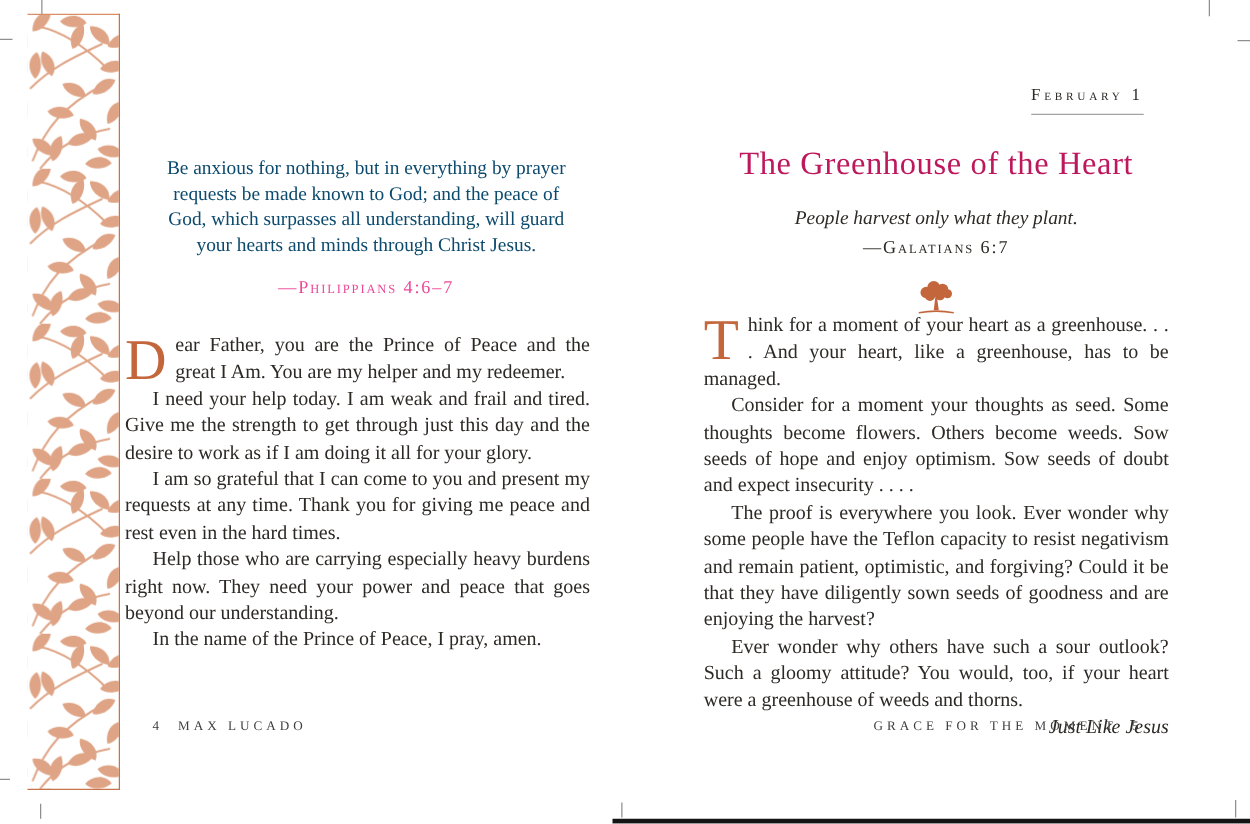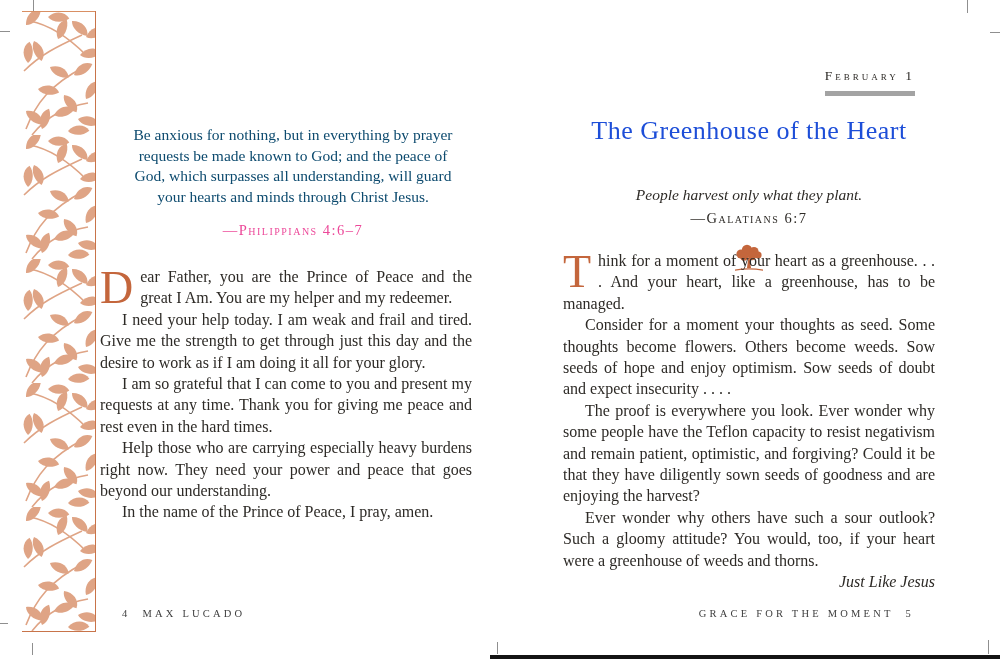--- a/index.html
+++ b/index.html
@@ -21,32 +21,32 @@
   #epigraph{position:absolute;left:118px;top:125px;width:350px;text-align:center;
             color:#0c4a6e;font-size:15.5px;line-height:20.6px;}
   #epigraph-attr{position:absolute;left:118px;top:222px;width:350px;text-align:center;
             color:#ec4899;font-size:14.5px;font-variant:small-caps;letter-spacing:1.5px;}
   #prayer{position:absolute;left:100px;top:266px;width:372px;font-size:16px;line-height:21.4px;
           text-align:justify;}
   #prayer p, #devotional p{margin:0;}
   .indent{text-indent:22px;}
   .dropcap{float:left;font-size:46px;line-height:37px;padding:3px 7px 0 0;color:#c4663c;}
 
-  .page-footer{position:absolute;top:608px;font-size:10.5px;letter-spacing:3.2px;
+  .page-footer{position:absolute;top:576px;font-size:10.5px;letter-spacing:3.2px;
                color:#3e3e3e;text-transform:uppercase;white-space:nowrap;}
   #footer-left{left:122px;}
   #footer-right{right:86px;text-align:right;}
   .folio-gap{display:inline-block;width:12px;}
 
   
   #date-header{position:absolute;right:85px;top:68px;font-size:13.5px;font-variant:small-caps;
-               letter-spacing:3px;color:#2d2a26;border-bottom:5px solid #a3a3a3;padding-bottom:7px;}
+               letter-spacing:3px;color:#2d2a26;border-bottom:1px solid #a3a3a3;padding-bottom:7px;}
   #right-col{position:absolute;left:563px;top:116px;width:372px;text-align:center;}
-  #devo-title{font-size:26px;font-weight:normal;letter-spacing:.5px;margin:0;color:#1d4ed8;}
-  #verse-line{margin-top:40px;font-style:italic;font-size:15.5px;color:#2d2a26;}
+  #devo-title{font-size:26px;font-weight:normal;letter-spacing:.5px;margin:0;color:#be185d;}
+  #verse-line{margin-top:20px;font-style:italic;font-size:15.5px;color:#2d2a26;}
   #verse-attr{margin-top:6px;font-size:14.5px;font-variant:small-caps;letter-spacing:1.5px;}
   #ornament{margin-top:16px;height:30px;}
   #devotional{position:absolute;left:563px;top:250px;width:372px;font-size:16px;
               line-height:21.4px;text-align:justify;}
   #source-attr{text-align:right;font-style:italic;margin-top:0;}
 
   
   .proof-text{position:absolute;font-family:"Liberation Sans", sans-serif;font-size:8px;
               color:#1c1c1c;white-space:nowrap;margin-top:19px;}
   #proof-file{left:42px;top:646px;}

